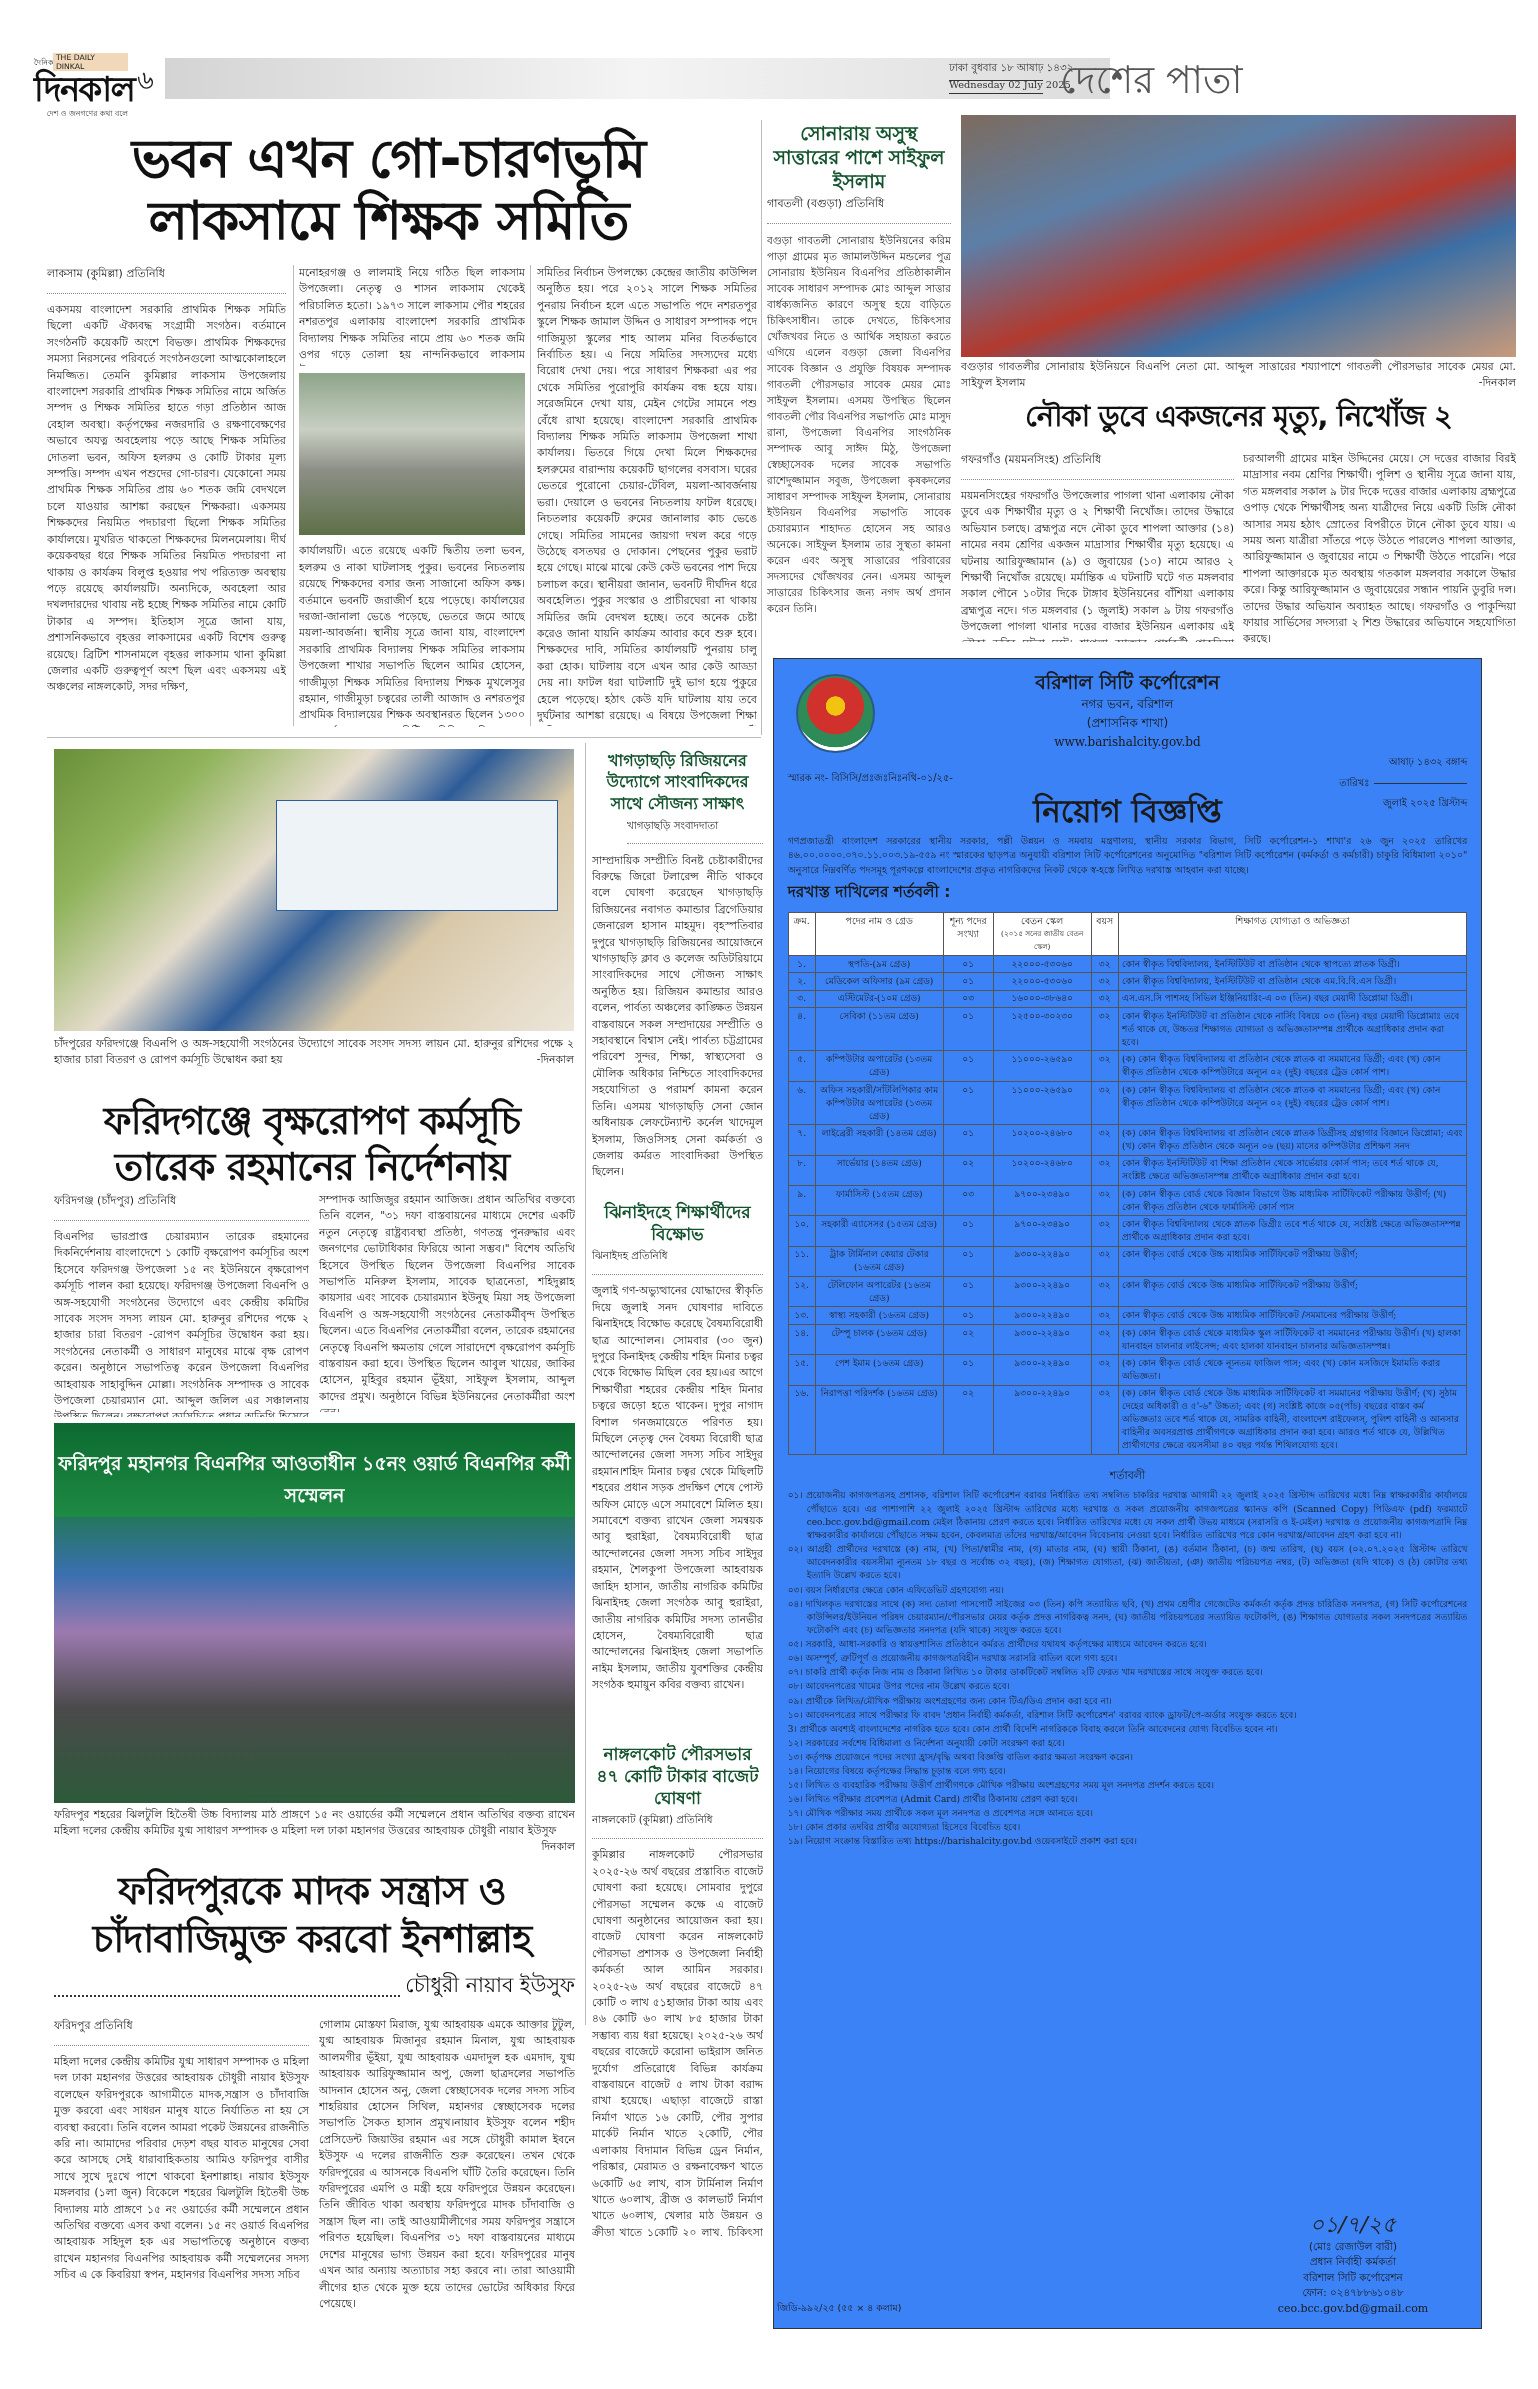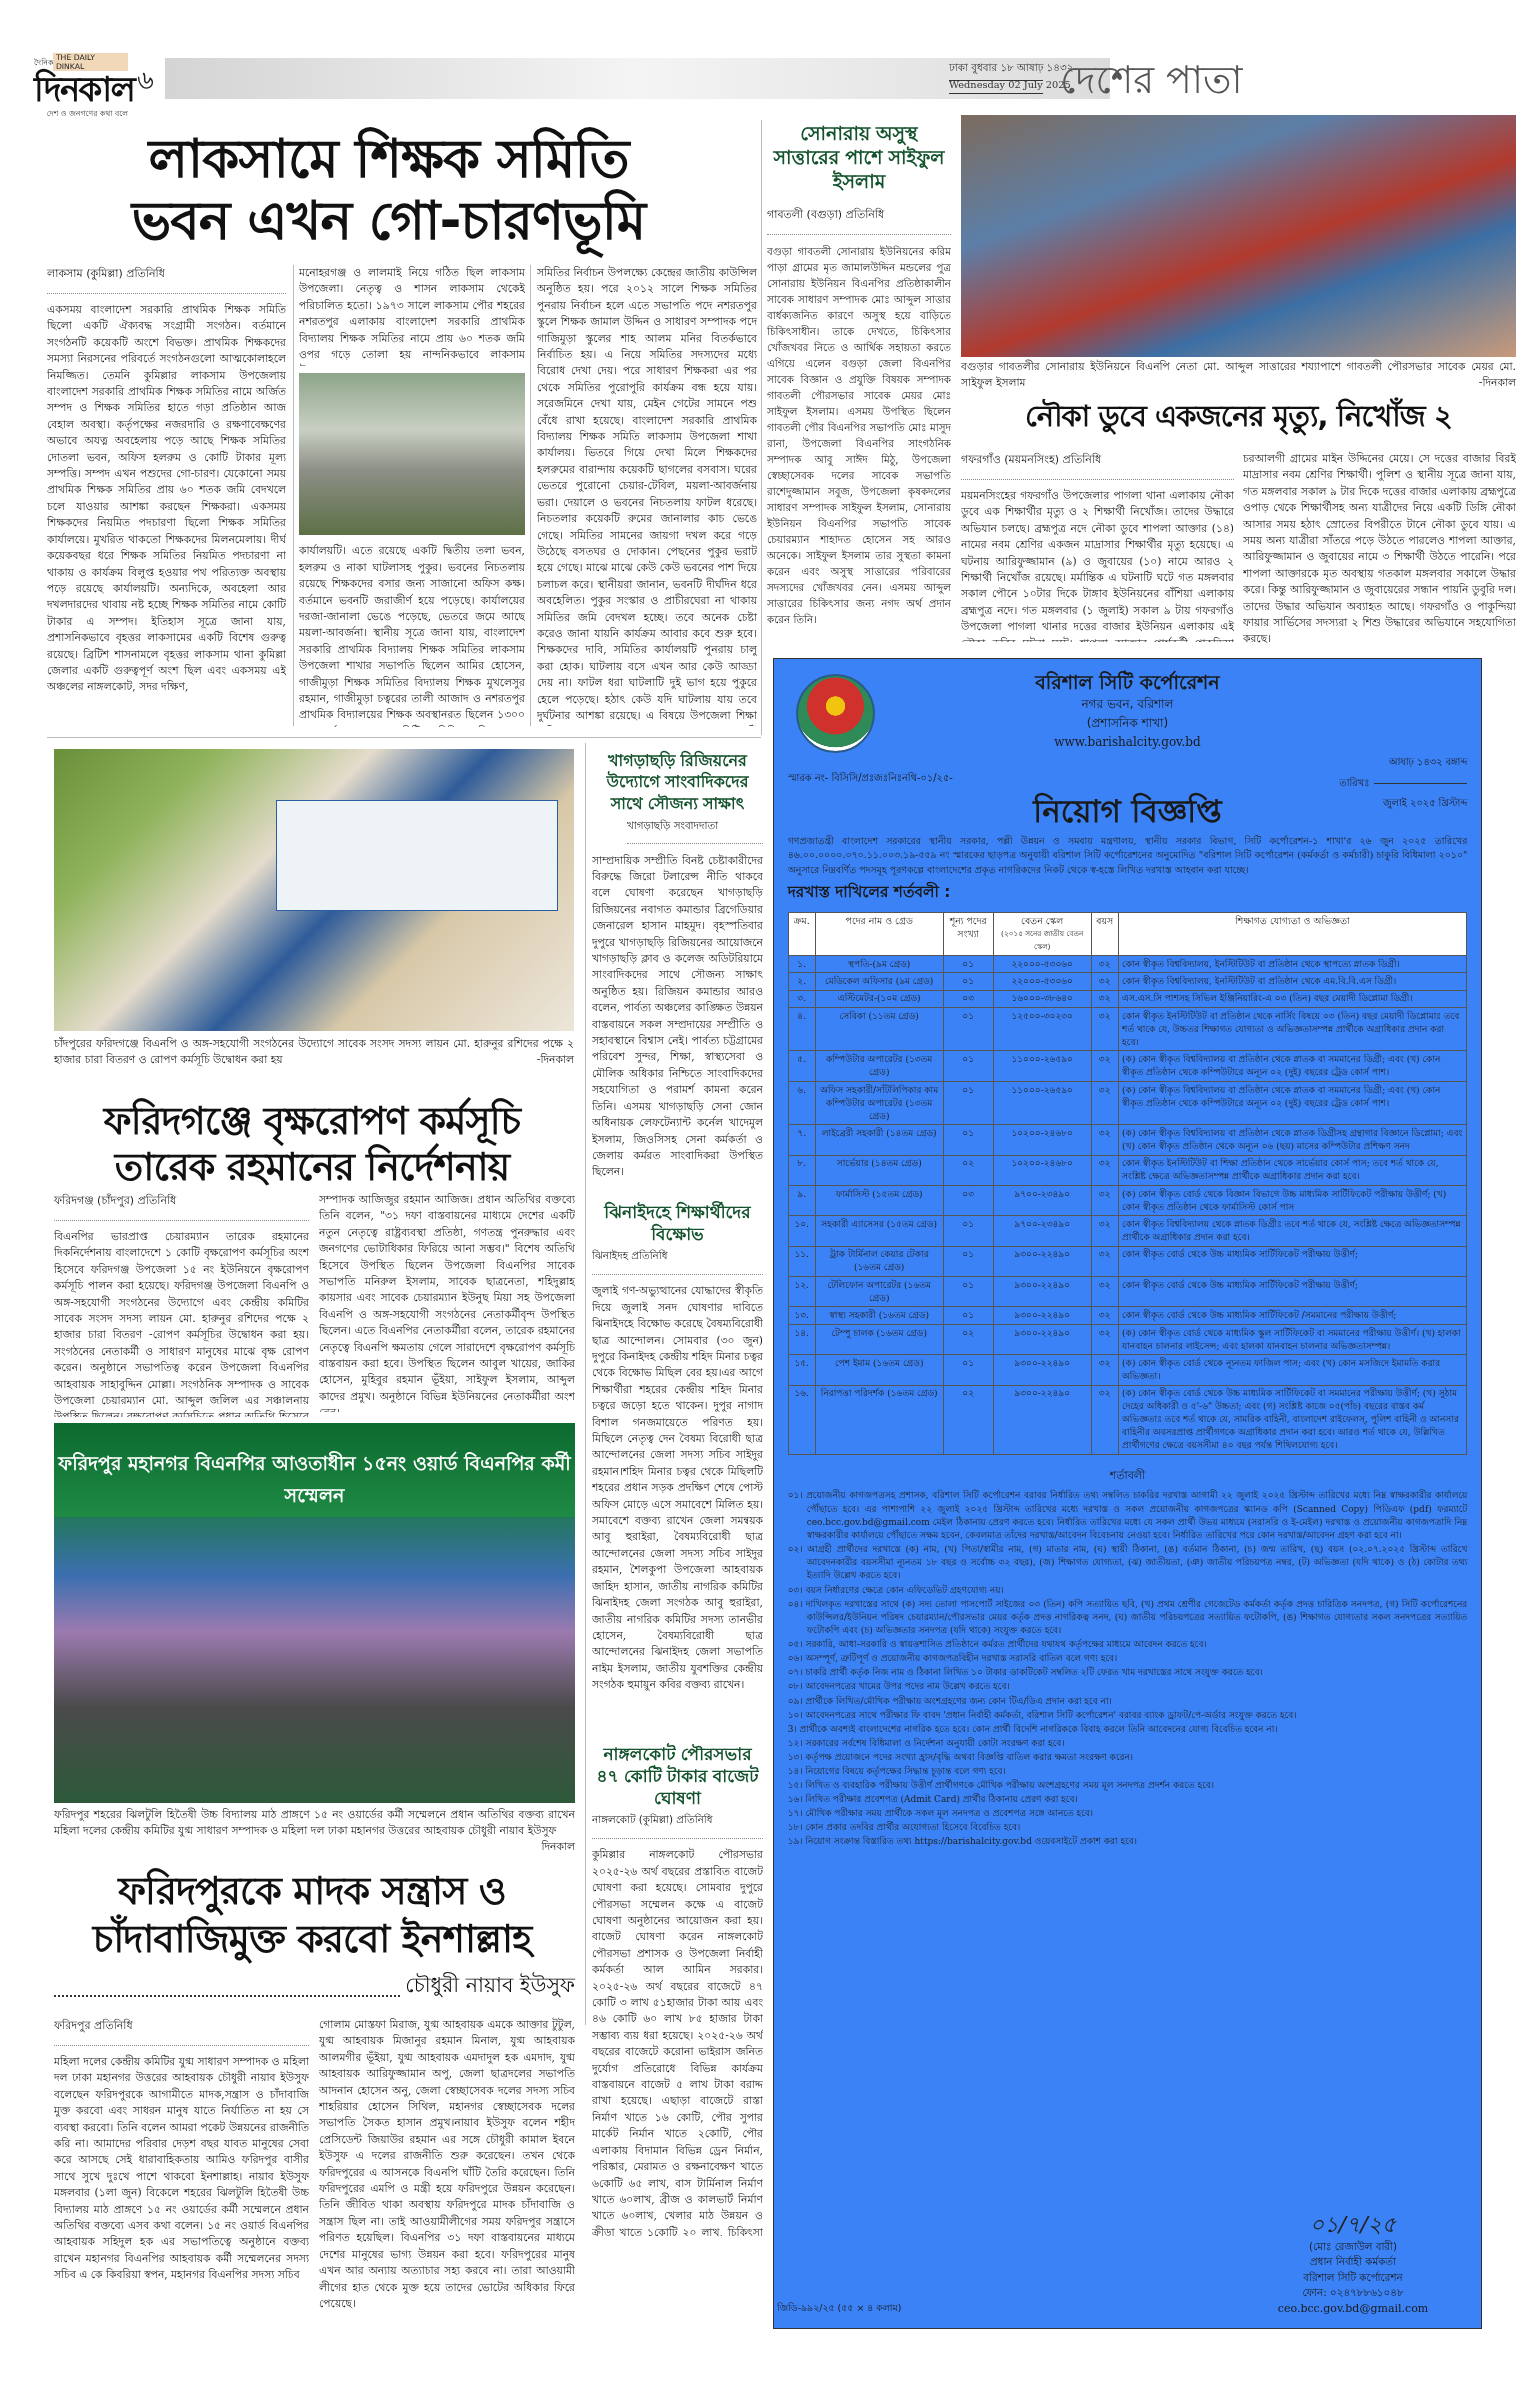--- a/index.html
+++ b/index.html
@@ -47,42 +47,42 @@
   </div>
   <div class="abs" style="left:137px;top:60px;font-size:26px;color:#222;">৬</div>
   <div class="abs gray-bar" style="left:165px;top:58px;width:945px;height:41px;"></div>
   <div class="abs" style="left:949px;top:60px;width:94px;"></div>
   <div class="abs" style="left:949px;top:60px;width:94px;font-size:10.3px;color:#333;border-bottom:0.9px solid #333;padding-bottom:2.6px;white-space:nowrap;">ঢাকা বুধবার ১৮ আষাঢ় ১৪৩২</div>
   <div class="abs" style="left:949px;top:79px;width:94px;font-family:'DejaVu Serif',serif;font-size:9.8px;color:#333;border-bottom:1.7px solid #333;padding-bottom:2.6px;white-space:nowrap;">Wednesday 02 July 2025</div>
   <div class="abs section-title" style="left:1060px;top:50px;">দেশের পাতা</div>
 </div>
 
 <div class="abs" style="left:34px;top:128px;width:709px;height:607px;">
+  <div class="headline" style="font-size:53px;line-height:62px;">ভবন এখন গো-চারণভূমি</div>
   <div class="headline" style="font-size:53px;line-height:62px;">লাকসামে শিক্ষক সমিতি</div>
-  <div class="headline" style="font-size:53px;line-height:62px;">ভবন এখন গো-চারণভূমি</div>
 </div>
 <div class="abs" style="left:47px;top:265px;width:239px;height:461px;">
   <div class="byline">লাকসাম (কুমিল্লা) প্রতিনিধি</div>
   <div class="col-text" style="height:419px;">একসময় বাংলাদেশ সরকারি প্রাথমিক শিক্ষক সমিতি ছিলো একটি ঐক্যবদ্ধ সংগ্রামী সংগঠন। বর্তমানে সংগঠনটি কয়েকটি অংশে বিভক্ত। প্রাথমিক শিক্ষকদের সমস্যা নিরসনের পরিবর্তে সংগঠনগুলো আত্মকোলাহলে নিমজ্জিত। তেমনি কুমিল্লার লাকসাম উপজেলায় বাংলাদেশ সরকারি প্রাথমিক শিক্ষক সমিতির নামে অর্জিত সম্পদ ও শিক্ষক সমিতির হাতে গড়া প্রতিষ্ঠান আজ বেহাল অবস্থা। কর্তৃপক্ষের নজরদারি ও রক্ষণাবেক্ষণের অভাবে অযত্ন অবহেলায় পড়ে আছে শিক্ষক সমিতির দোতলা ভবন, অফিস হলরুম ও কোটি টাকার মূল্য সম্পত্তি। সম্পদ এখন পশুদের গো-চারণ। যেকোনো সময় প্রাথমিক শিক্ষক সমিতির প্রায় ৬০ শতক জমি বেদখলে চলে যাওয়ার আশঙ্কা করছেন শিক্ষকরা। একসময় শিক্ষকদের নিয়মিত পদচারণা ছিলো শিক্ষক সমিতির কার্যালয়ে। মুখরিত থাকতো শিক্ষকদের মিলনমেলায়। দীর্ঘ কয়েকবছর ধরে শিক্ষক সমিতির নিয়মিত পদচারণা না থাকায় ও কার্যক্রম বিলুপ্ত হওয়ার পথ পরিত্যক্ত অবস্থায় পড়ে রয়েছে কার্যালয়টি। অন্যদিকে, অবহেলা আর দখলদারদের থাবায় নষ্ট হচ্ছে শিক্ষক সমিতির নামে কোটি টাকার এ সম্পদ। ইতিহাস সূত্রে জানা যায়, প্রশাসনিকভাবে বৃহত্তর লাকসামের একটি বিশেষ গুরুত্ব রয়েছে। ব্রিটিশ শাসনামলে বৃহত্তর লাকসাম থানা কুমিল্লা জেলার একটি গুরুত্বপূর্ণ অংশ ছিল এবং একসময় এই অঞ্চলের নাঙ্গলকোট, সদর দক্ষিণ,</div>
 </div>
 <div class="vrule" style="left:293px;top:265px;height:461px;"></div>
 <div class="abs" style="left:299px;top:265px;width:226px;height:466px;">
   <div class="col-text" style="height:101px;">মনোহরগঞ্জ ও লালমাই নিয়ে গঠিত ছিল লাকসাম উপজেলা। নেতৃত্ব ও শাসন লাকসাম থেকেই পরিচালিত হতো। ১৯৭৩ সালে লাকসাম পৌর শহরের নশরতপুর এলাকায় বাংলাদেশ সরকারি প্রাথমিক বিদ্যালয় শিক্ষক সমিতির নামে প্রায় ৬০ শতক জমি ওপর গড়ে তোলা হয় নান্দনিকভাবে লাকসাম উপজেলা শাখা</div>
   <div class="photo" style="height:162px;margin:6.8px 0 8.5px;background:linear-gradient(180deg,#8ea58a 0%,#c9cfc3 35%,#8c8f86 60%,#5d7046 100%);"></div>
   <div class="col-text" style="height:184px;">কার্যালয়টি। এতে রয়েছে একটি দ্বিতীয় তলা ভবন, হলরুম ও নাকা ঘাটলাসহ পুকুর। ভবনের নিচতলায় রয়েছে শিক্ষকদের বসার জন্য সাজানো অফিস কক্ষ। বর্তমানে ভবনটি জরাজীর্ণ হয়ে পড়েছে। কার্যালয়ের দরজা-জানালা ভেঙে পড়েছে, ভেতরে জমে আছে ময়লা-আবর্জনা। স্থানীয় সূত্রে জানা যায়, বাংলাদেশ সরকারি প্রাথমিক বিদ্যালয় শিক্ষক সমিতির লাকসাম উপজেলা শাখার সভাপতি ছিলেন আমির হোসেন, গাজীমুড়া শিক্ষক সমিতির বিদ্যালয় শিক্ষক মুখলেসুর রহমান, গাজীমুড়া চত্বরের তালী আজাদ ও নশরতপুর প্রাথমিক বিদ্যালয়ের শিক্ষক অবস্থানরত ছিলেন ১৩০০ সাল পর্যন্ত ৬১ সদস্য কমিটির সমিতির দায়িত্ব পালন করেছিলেন তারা। ২০০১ সালের শিক্ষক</div>
 </div>
 <div class="vrule" style="left:530px;top:265px;height:461px;"></div>
 <div class="abs" style="left:537px;top:265px;width:220px;height:466px;">
   <div class="col-text" style="height:461px;">সমিতির নির্বাচন উপলক্ষ্যে কেন্দ্রের জাতীয় কাউন্সিল অনুষ্ঠিত হয়। পরে ২০১২ সালে শিক্ষক সমিতির পুনরায় নির্বাচন হলে এতে সভাপতি পদে নশরতপুর স্কুলে শিক্ষক জামাল উদ্দিন ও সাধারণ সম্পাদক পদে গাজিমুড়া স্কুলের শাহ আলম মনির বিতর্কভাবে নির্বাচিত হয়। এ নিয়ে সমিতির সদস্যদের মধ্যে বিরোধ দেখা দেয়। পরে সাধারণ শিক্ষকরা এর পর থেকে সমিতির পুরোপুরি কার্যক্রম বন্ধ হয়ে যায়। সরেজমিনে দেখা যায়, মেইন গেটের সামনে পশু বেঁধে রাখা হয়েছে। বাংলাদেশ সরকারি প্রাথমিক বিদ্যালয় শিক্ষক সমিতি লাকসাম উপজেলা শাখা কার্যালয়। ভিতরে গিয়ে দেখা মিলে শিক্ষকদের হলরুমের বারান্দায় কয়েকটি ছাগলের বসবাস। ঘরের ভেতরে পুরোনো চেয়ার-টেবিল, ময়লা-আবর্জনায় ভরা। দেয়ালে ও ভবনের নিচতলায় ফাটল ধরেছে। নিচতলার কয়েকটি রুমের জানালার কাচ ভেঙে গেছে। সমিতির সামনের জায়গা দখল করে গড়ে উঠেছে বসতঘর ও দোকান। পেছনের পুকুর ভরাট হয়ে গেছে। মাঝে মাঝে কেউ কেউ ভবনের পাশ দিয়ে চলাচল করে। স্থানীয়রা জানান, ভবনটি দীর্ঘদিন ধরে অবহেলিত। পুকুর সংস্কার ও প্রাচীরঘেরা না থাকায় সমিতির জমি বেদখল হচ্ছে। তবে অনেক চেষ্টা করেও জানা যায়নি কার্যক্রম আবার কবে শুরু হবে। শিক্ষকদের দাবি, সমিতির কার্যালয়টি পুনরায় চালু করা হোক। ঘাটলায় বসে এখন আর কেউ আড্ডা দেয় না। ফাটল ধরা ঘাটলাটি দুই ভাগ হয়ে পুকুরে হেলে পড়েছে। হঠাৎ কেউ যদি ঘাটলায় যায় তবে দুর্ঘটনার আশঙ্কা রয়েছে। এ বিষয়ে উপজেলা শিক্ষা অফিসার বলেন, দ্রুত ব্যবস্থা নেওয়া হবে এবং একটি প্রস্তাবনা প্রাথমিক বিদ্যালয় শিক্ষক সমিতি কার্যালয়ে পাঠানো হবে।</div>
 </div>
 
 <div class="vrule" style="left:761px;top:120px;height:615px;"></div>
 <div class="abs" style="left:767px;top:121px;width:184px;height:611px;">
   <div class="sub-headline" style="font-size:19px;line-height:24px;font-weight:bold;">সোনারায় অসুস্থ সাত্তারের পাশে সাইফুল ইসলাম</div>
-  <div class="byline" style="margin-top:13px;">গাবতলী (বগুড়া) প্রতিনিধি</div>
+  <div class="byline" style="margin-top:2px;">গাবতলী (বগুড়া) প্রতিনিধি</div>
   <div class="col-text" style="height:508px;font-size:10.3px;line-height:16px;">বগুড়া গাবতলী সোনারায় ইউনিয়নের করিম পাড়া গ্রামের মৃত জামালউদ্দিন মন্ডলের পুত্র সোনারায় ইউনিয়ন বিএনপির প্রতিষ্ঠাকালীন সাবেক সাধারণ সম্পাদক মোঃ আব্দুল সাত্তার বার্ধক্যজনিত কারণে অসুস্থ হয়ে বাড়িতে চিকিৎসাধীন। তাকে দেখতে, চিকিৎসার খোঁজখবর নিতে ও আর্থিক সহায়তা করতে এগিয়ে এলেন বগুড়া জেলা বিএনপির সাবেক বিজ্ঞান ও প্রযুক্তি বিষয়ক সম্পাদক গাবতলী পৌরসভার সাবেক মেয়র মোঃ সাইফুল ইসলাম। এসময় উপস্থিত ছিলেন গাবতলী পৌর বিএনপির সভাপতি মোঃ মাসুদ রানা, উপজেলা বিএনপির সাংগঠনিক সম্পাদক আবু সাঈদ মিঠু, উপজেলা স্বেচ্ছাসেবক দলের সাবেক সভাপতি রাশেদুজ্জামান সবুজ, উপজেলা কৃষকদলের সাধারণ সম্পাদক সাইফুল ইসলাম, সোনারায় ইউনিয়ন বিএনপির সভাপতি সাবেক চেয়ারম্যান শাহাদত হোসেন সহ আরও অনেকে। সাইফুল ইসলাম তার সুস্থতা কামনা করেন এবং অসুস্থ সাত্তারের পরিবারের সদস্যদের খোঁজখবর নেন। এসময় আব্দুল সাত্তারের চিকিৎসার জন্য নগদ অর্থ প্রদান করেন তিনি।</div>
 </div>
 <div class="abs photo" style="left:961px;top:115px;width:555px;height:242px;background:linear-gradient(160deg,#7d6b5e 0%,#5c7fa8 30%,#b23a2e 55%,#3c6fa5 70%,#c89a7a 100%);"></div>
 <div class="abs caption" style="left:961px;top:359px;width:555px;">
   <span>বগুড়ার গাবতলীর সোনারায় ইউনিয়নে বিএনপি নেতা মো. আব্দুল সাত্তারের শয্যাপাশে গাবতলী পৌরসভার সাবেক মেয়র মো. সাইফুল ইসলাম</span>
   <span class="credit">-দিনকাল</span>
 </div>
 
 <div class="abs headline" style="left:961px;top:397px;width:555px;font-size:29px;line-height:39px;">নৌকা ডুবে একজনের মৃত্যু, নিখোঁজ ২</div>
 <div class="abs" style="left:961px;top:451px;width:273px;height:192px;">

